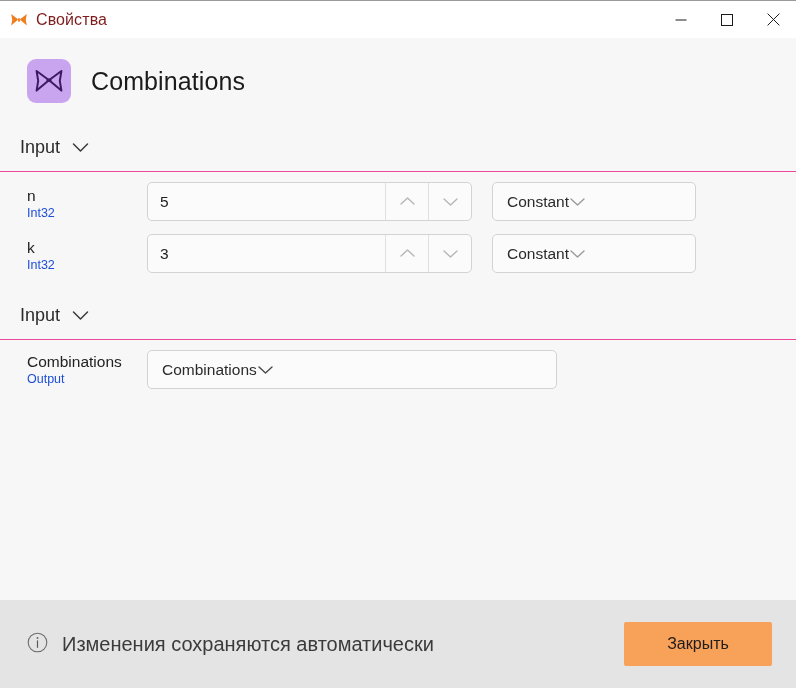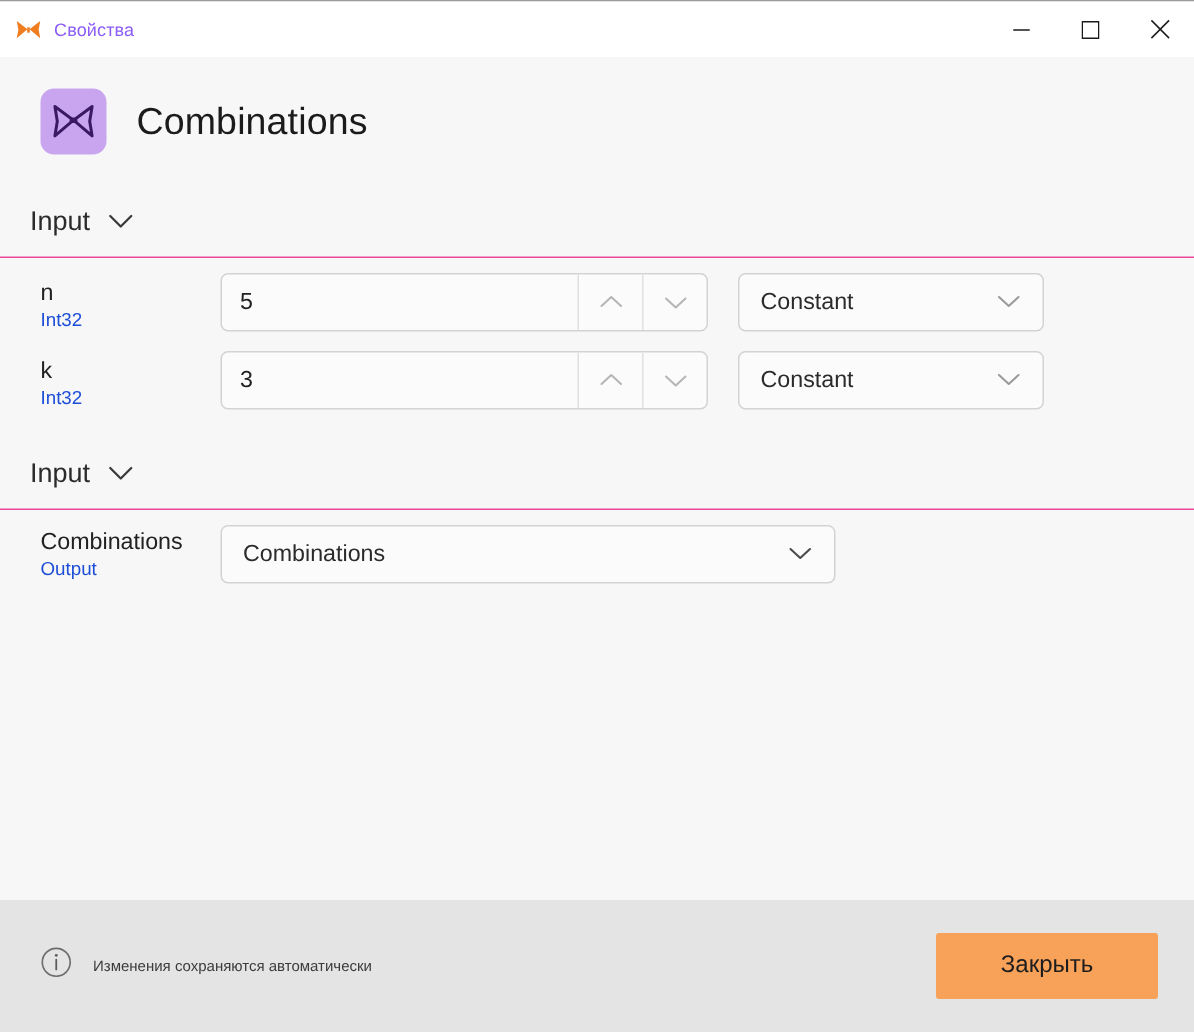--- a/index.html
+++ b/index.html
@@ -33,22 +33,22 @@
     display: flex;
     align-items: center;
     padding-left: 10px;
     gap: 8px;
   }
   .tb-app-icon {
     width: 18px; height: 16px;
     display: block;
   }
   .titlebar-title {
-    font-size: 12px;
-    color: #8b5cf6;
+    font-size: 16px;
+    color: #7f1d1d;
     letter-spacing: 0.1px;
     white-space: nowrap;
   }
   .titlebar-controls {
     position: absolute;
     right: 0; top: 0;
     height: 37px;
     display: flex;
   }
   .win-btn {
@@ -172,21 +172,20 @@
 
   
   .combo {
     width: 204px;
     height: 39px;
     border: 1px solid #d3d3d3;
     border-radius: 5px;
     background: #fbfbfb;
     display: flex;
     align-items: center;
-    justify-content: space-between;
     padding: 0 14px 0 14px;
   }
   .combo.wide {
     width: 410px;
   }
   .combo.disabled {
     background: #dedede;
     border-color: #cfcfcf;
   }
   .combo-text {
@@ -217,21 +216,21 @@
     align-items: center;
     padding: 0 24px 0 27px;
     justify-content: space-between;
   }
   .footer-note {
     display: flex;
     align-items: center;
     gap: 14px;
   }
   .footer-note-text {
-    font-size: 10px;
+    font-size: 20px;
     color: #3b3b3b;
   }
   .close-btn {
     width: 148px;
     height: 44px;
     background: #f8a158;
     border: none;
     border-radius: 2px;
     font-family: "Liberation Sans", sans-serif;
     font-size: 16px;

